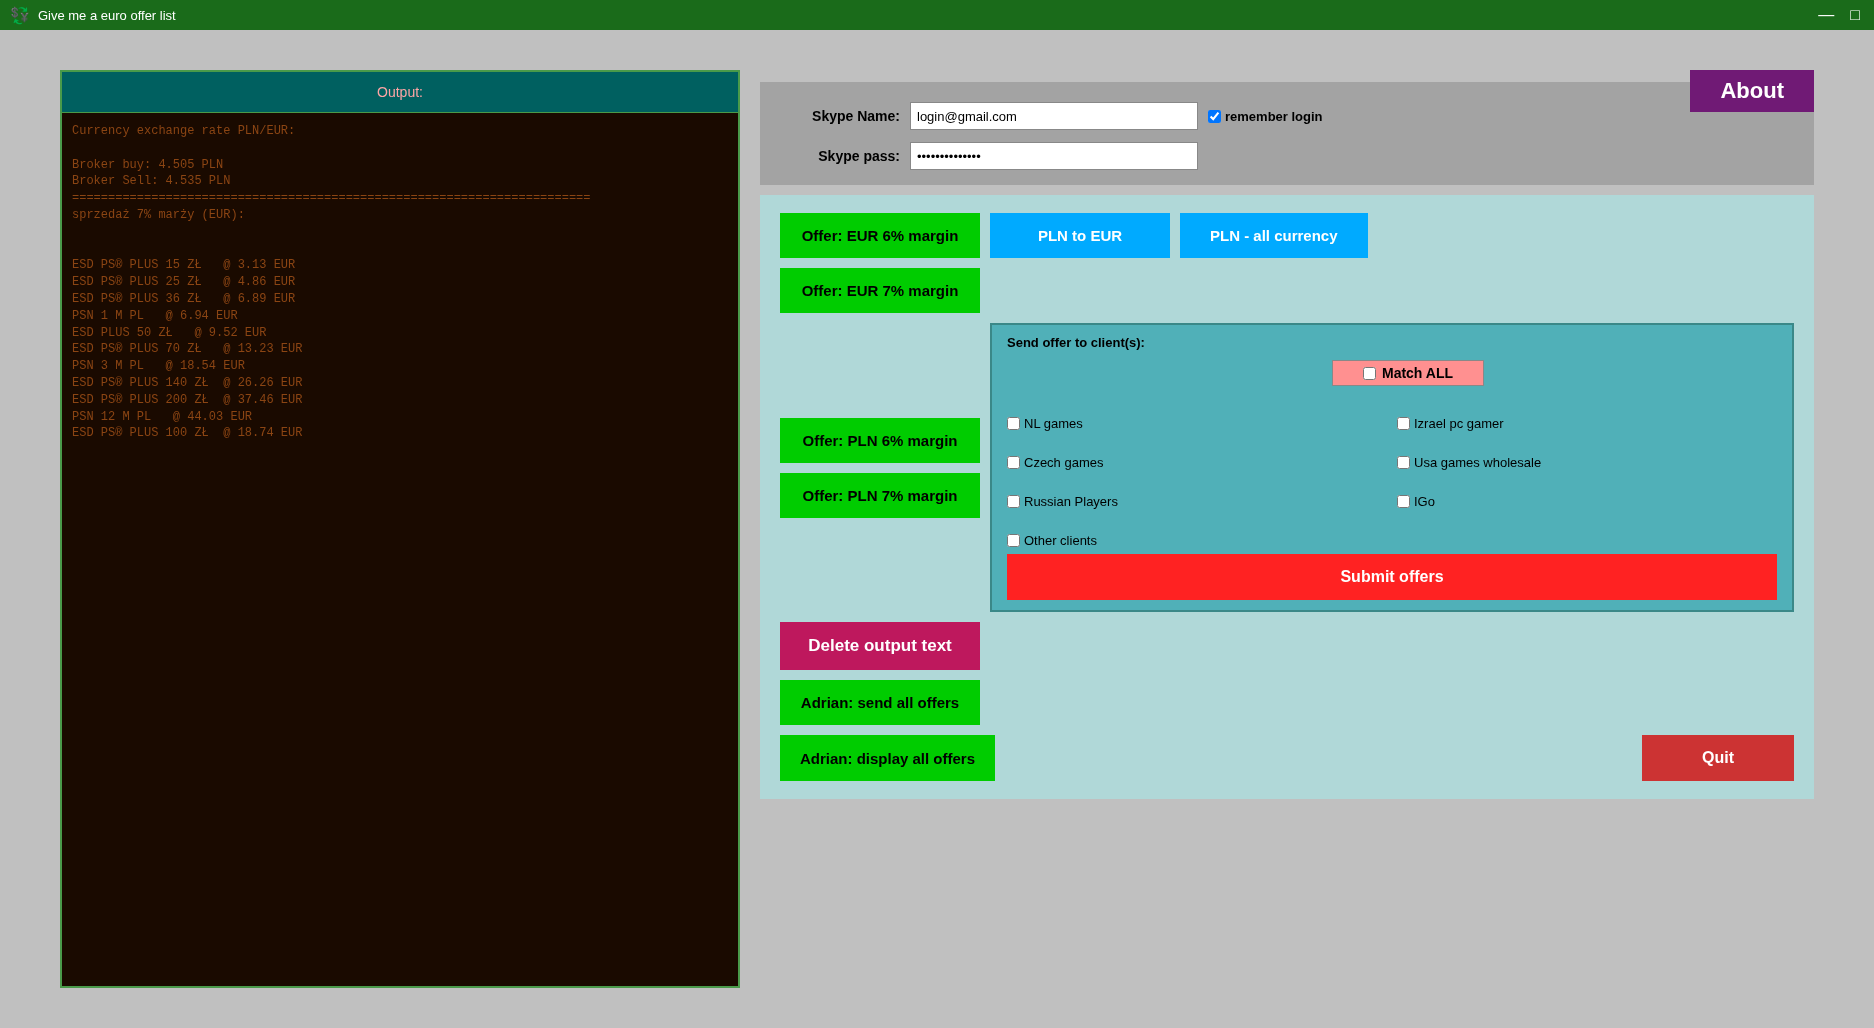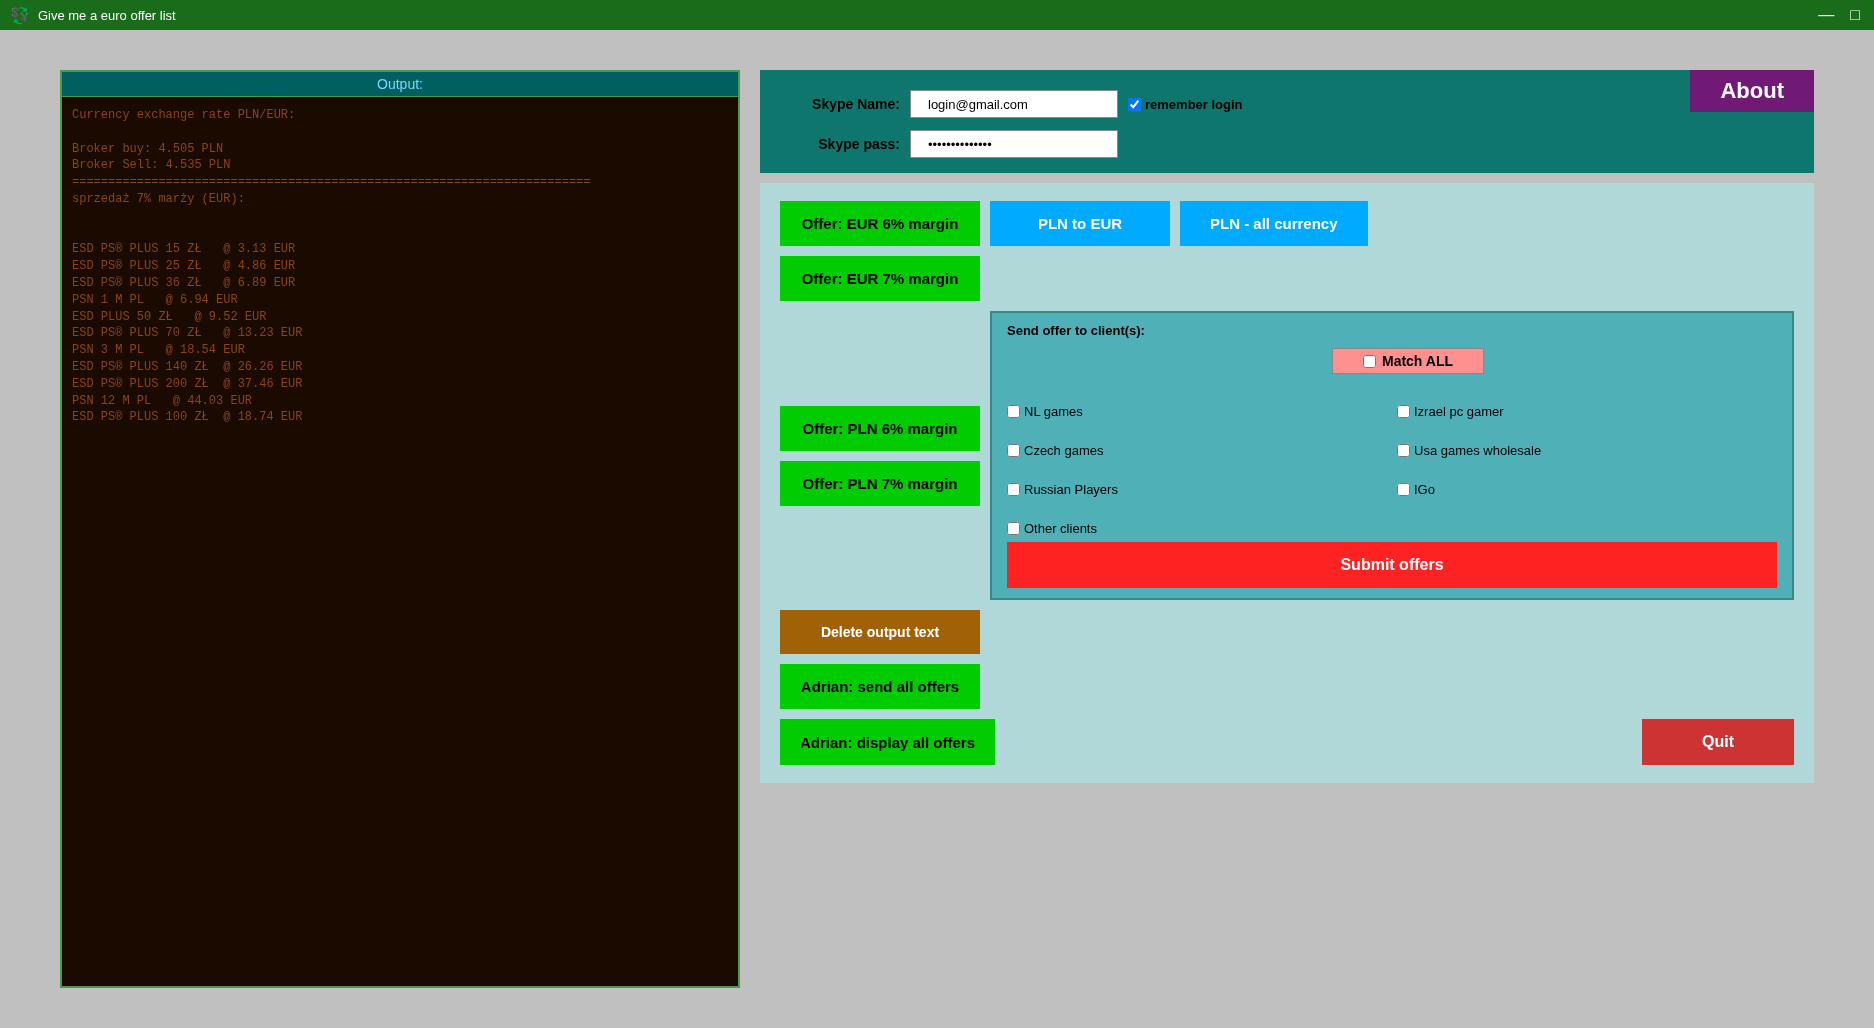--- a/index.html
+++ b/index.html
@@ -47,23 +47,23 @@
     
     .output-panel {
       width: 680px;
       border: 2px solid #4a9a4a;
       background: #006060;
       display: flex;
       flex-direction: column;
     }
     .output-header {
       background: #006060;
-      color: #7dd3fc;
+      color: #fca5a5;
       text-align: center;
-      padding: 4px;
+      padding: 12px;
       font-size: 14px;
       border-bottom: 1px solid #4a9a4a;
     }
     .output-text-area {
       flex: 1;
       background: #1a0a00;
       color: #8b4513;
       font-family: 'Courier New', monospace;
       font-size: 12px;
       padding: 10px;
@@ -85,44 +85,44 @@
       right: 0;
       background: #701a75;
       color: white;
       border: none;
       font-size: 22px;
       font-weight: bold;
       padding: 8px 30px;
       cursor: pointer;
     }
     .credentials-section {
-      background: #0f766e;
+      background: #a3a3a3;
       padding: 20px 20px 15px 20px;
       display: flex;
       flex-direction: column;
       gap: 12px;
-      margin-top: 0;
+      margin-top: 12px;
     }
     .cred-row {
       display: flex;
       align-items: center;
       gap: 10px;
     }
     .cred-label {
       width: 120px;
       text-align: right;
       font-weight: bold;
       font-size: 14px;
       color: #000;
     }
     .cred-input {
-      width: 208px;
+      width: 288px;
       height: 28px;
       border: 1px solid #888;
-      padding: 2px 17px;
+      padding: 2px 6px;
       font-size: 13px;
       background: white;
     }
     .remember-check {
       display: flex;
       align-items: center;
       gap: 4px;
       font-size: 13px;
       font-weight: bold;
     }
@@ -151,24 +151,24 @@
       background: #00aaff;
       color: white;
       border: none;
       font-size: 15px;
       font-weight: bold;
       padding: 14px 30px;
       cursor: pointer;
       min-width: 180px;
     }
     .btn-red {
-      background: #a16207;
-      color: white;
-      border: none;
-      font-size: 14px;
+      background: #be185d;
+      color: white;
+      border: none;
+      font-size: 17px;
       font-weight: bold;
       padding: 14px 20px;
       cursor: pointer;
       min-width: 200px;
     }
     .send-offers-box {
       background: #50b0b8;
       border: 2px solid #3a8888;
       padding: 10px 15px;
       display: flex;

